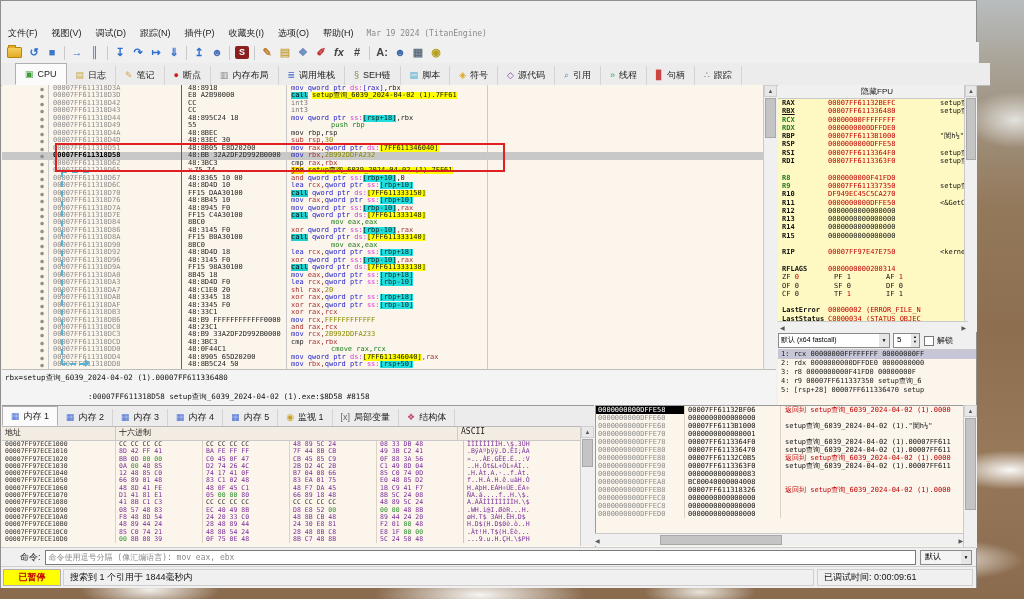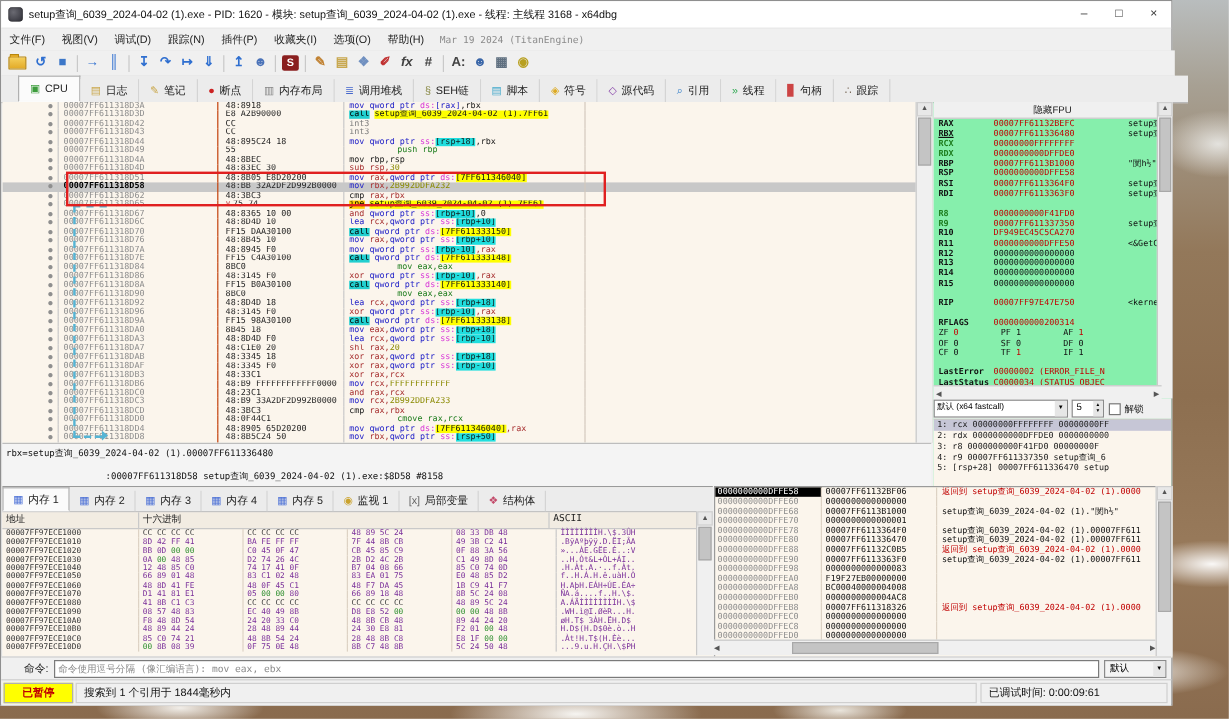--- a/index.html
+++ b/index.html
@@ -69,21 +69,21 @@
   #jlv{left:60px;top:170px;width:0;height:194px;border-left:2px dashed #55b4d4;}
   #jls{left:60px;top:170px;width:28px;height:0;border-top:2px dashed #55b4d4;}
   #jlh{left:60px;top:362px;width:24px;height:0;border-top:2px dashed #55b4d4;}
   #jarr{left:84px;top:358px;width:0;height:0;border-left:5px solid #55b4d4;
     border-top:4px solid transparent;border-bottom:4px solid transparent;}
   .vscroll{position:absolute;background:#f0f0f0;border-left:1px solid #c9c9c9;}
   .varrow{height:10px;text-align:center;font-size:6px;line-height:10px;color:#555;background:#e8e8e8;border:1px solid #cfcfcf;}
   .vthumb{background:#c4c4c4;border:1px solid #a8a8a8;margin:1px;}
   #dis-scroll{left:762px;top:84px;width:13px;height:284px;}
   
-  #regs{position:absolute;left:777px;top:84px;width:198px;height:320px;background:#86efac;overflow:hidden;}
+  #regs{position:absolute;left:777px;top:84px;width:198px;height:320px;background:#fef9c3;overflow:hidden;}
   #regs-header{height:13px;background:#f0f0f0;border-bottom:1px solid #c9c9c9;text-align:center;
     font-size:8px;color:#222;line-height:13px;}
   .rrow{height:8.3px;line-height:8.4px;font-size:7px;font-family:"DejaVu Sans Mono",monospace;
     display:flex;white-space:nowrap;padding-left:4px;overflow:hidden;}
   .rname{width:46px;flex:none;color:#111;font-weight:bold;}
   .rname.g{color:#1e7d1e;} .rname.u{text-decoration:underline;}
   .rval{width:112px;flex:none;color:#111;}
   .rval.r{color:#c00000;}
   .rann{color:#111;overflow:hidden;}
   .fpair{width:52px;flex:none;color:#111;}
@@ -165,27 +165,20 @@
     padding-left:6px;color:#111;}
   #st-time{width:148px;height:15px;border:1px solid #cfcfcf;margin:0 3px;line-height:15px;
     padding-left:6px;color:#111;}
 </style>
 </head>
 <body>
 
 <div id="desktop"></div>
 
 <div id="app" class="noselect">
-  <div id="titlebar">
-    <div id="appicon"></div>
-    <div id="title">setup查询_6039_2024-04-02 (1).exe - PID: 1620 - 模块: setup查询_6039_2024-04-02 (1).exe - 线程: 主线程 3168 - x64dbg</div>
-    <div class="winbtn">–</div>
-    <div class="winbtn">□</div>
-    <div class="winbtn">×</div>
-  </div>
 
   <div id="menubar">
 
   <span class="mitem">文件(F)</span>
       <span class="mitem">视图(V)</span>
       <span class="mitem">调试(D)</span>
       <span class="mitem">跟踪(N)</span>
       <span class="mitem">插件(P)</span>
       <span class="mitem">收藏夹(I)</span>
       <span class="mitem">选项(O)</span>
@@ -912,32 +905,22 @@
         <span class="s-addr">0000000000DFFE90</span>
         <span class="s-val">00007FF6113363F0</span>
         <span class="s-note">setup查询_6039_2024-04-02 (1).00007FF611</span>
       </div>
       <div class="srow">
         <span class="s-addr">0000000000DFFE98</span>
         <span class="s-val">0000000000000083</span>
         <span class="s-note"></span>
       </div>
       <div class="srow">
-        <span class="s-addr">0000000000DFFEA0</span>
-        <span class="s-val">F19F27EB00000000</span>
-        <span class="s-note"></span>
-      </div>
-      <div class="srow">
         <span class="s-addr">0000000000DFFEA8</span>
         <span class="s-val">BC00040000004008</span>
-        <span class="s-note"></span>
-      </div>
-      <div class="srow">
-        <span class="s-addr">0000000000DFFEB0</span>
-        <span class="s-val">0000000000004AC8</span>
         <span class="s-note"></span>
       </div>
       <div class="srow">
         <span class="s-addr">0000000000DFFEB8</span>
         <span class="s-val">00007FF611318326</span>
         <span class="s-note red">返回到 setup查询_6039_2024-04-02 (1).0000</span>
       </div>
       <div class="srow">
         <span class="s-addr">0000000000DFFEC0</span>
         <span class="s-val">0000000000000000</span>

